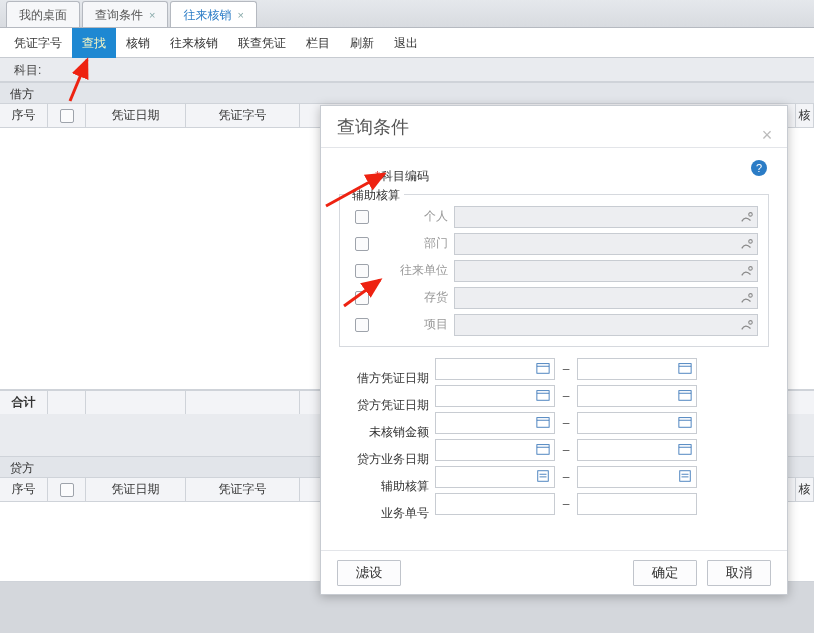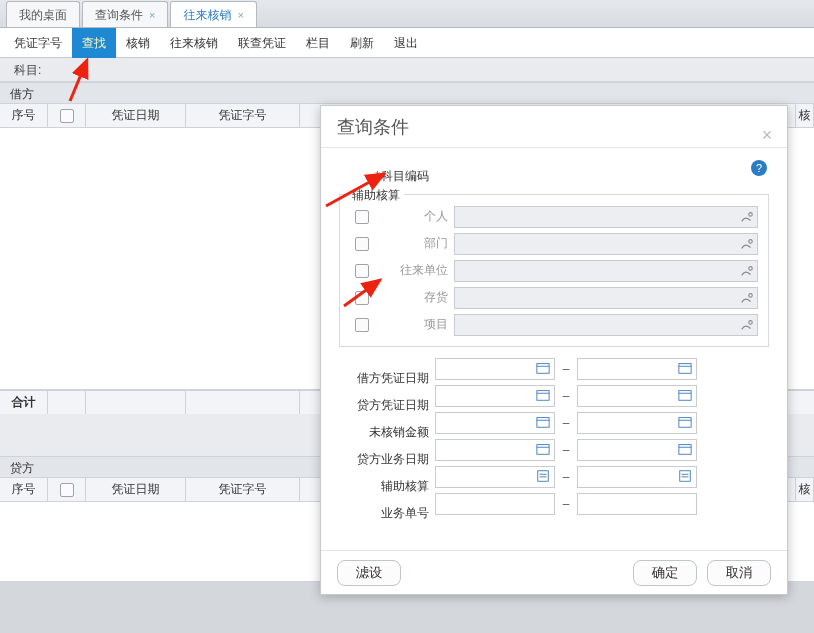--- a/index.html
+++ b/index.html
@@ -258,21 +258,21 @@
     padding: 0 16px;
     gap: 10px;
   }
   .dbtn {
     min-width: 64px;
     height: 26px;
     border: 1px solid #c0c4cb;
     background: #fcfcfd;
     color: #333;
     cursor: pointer;
-    border-radius: 8px;
+    border-radius: 1px;
   }
   .foot-spacer { flex: 1; }
 
   
   .arrow {
     position: absolute;
     pointer-events: none;
   }
   .arrow svg { overflow: visible; }
 

